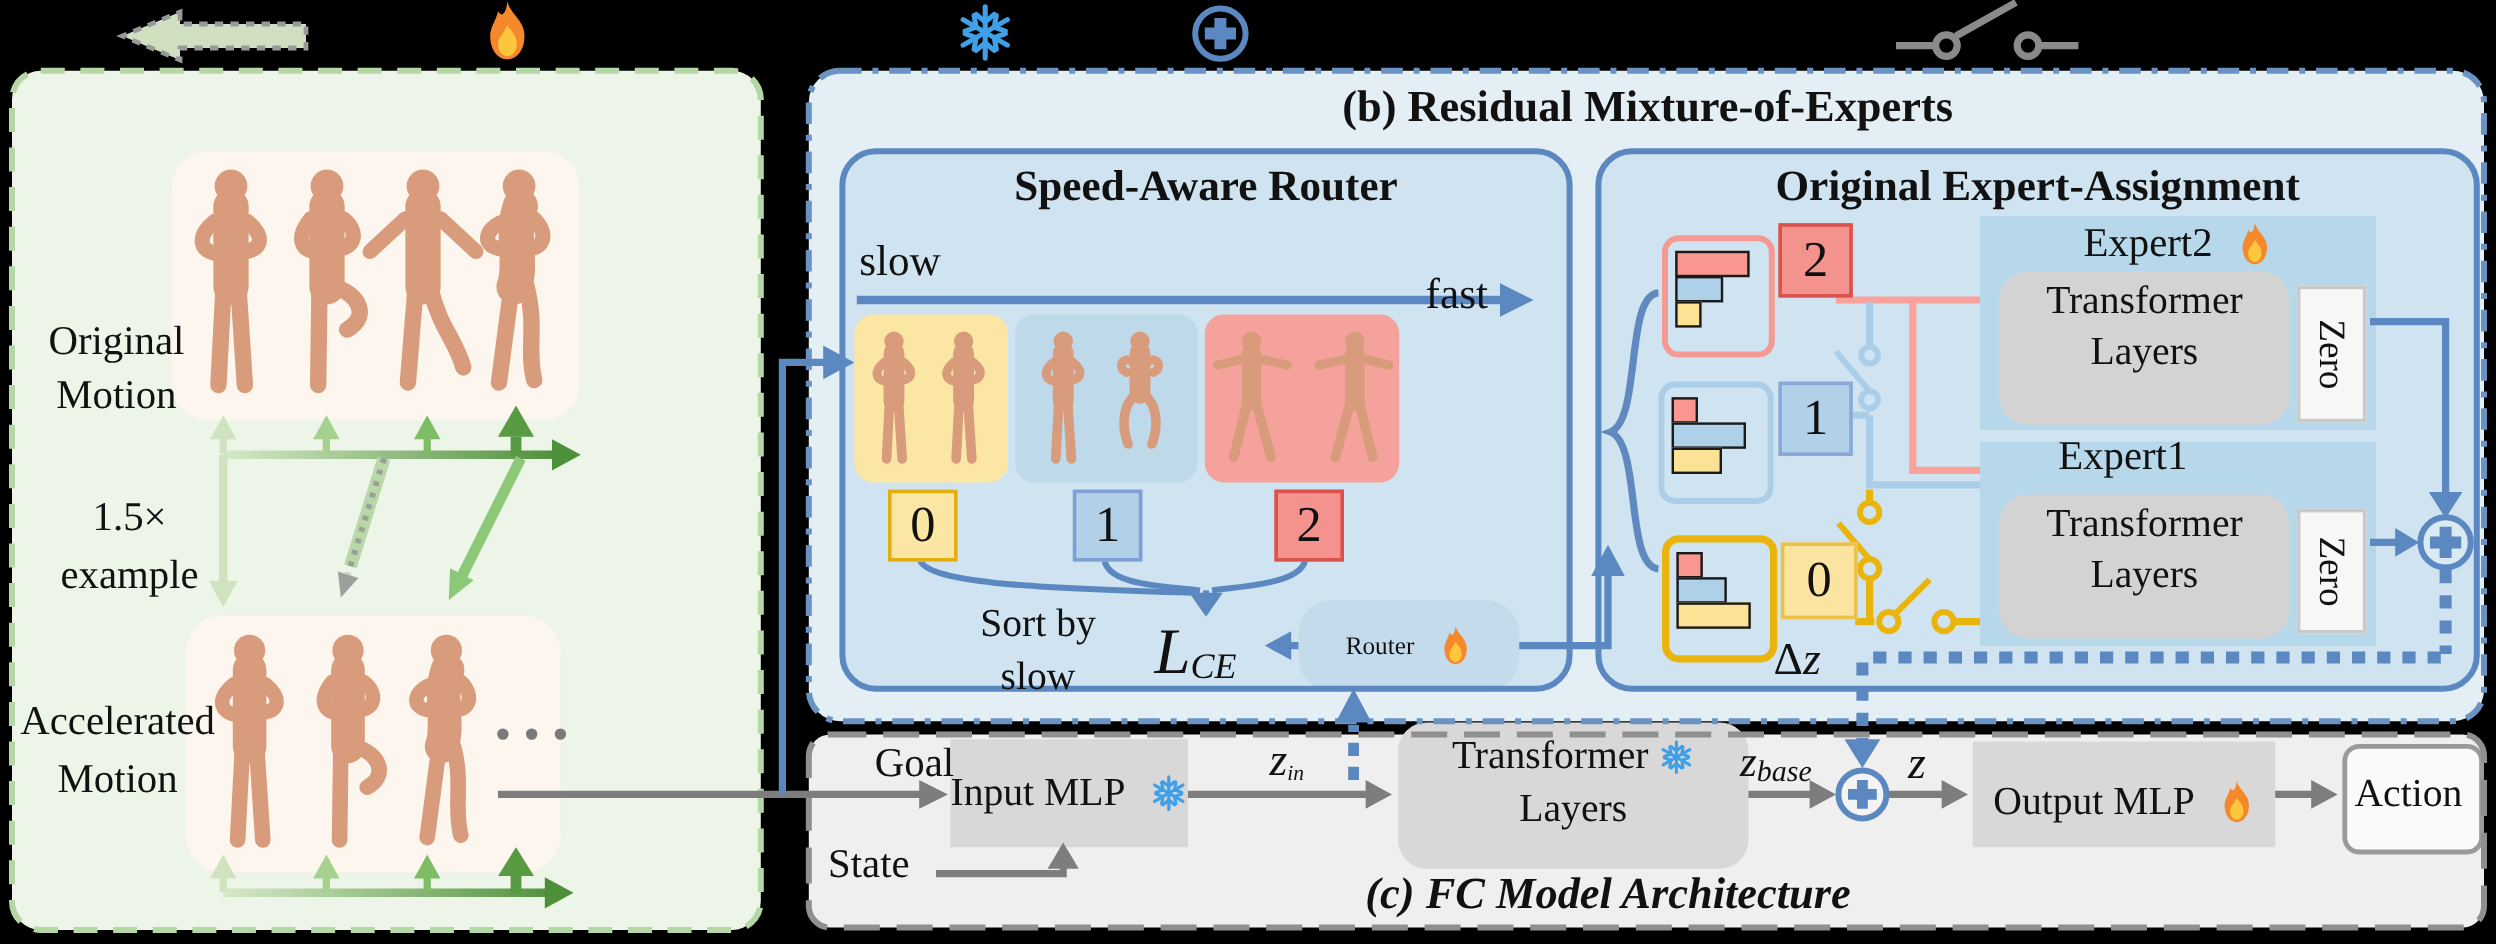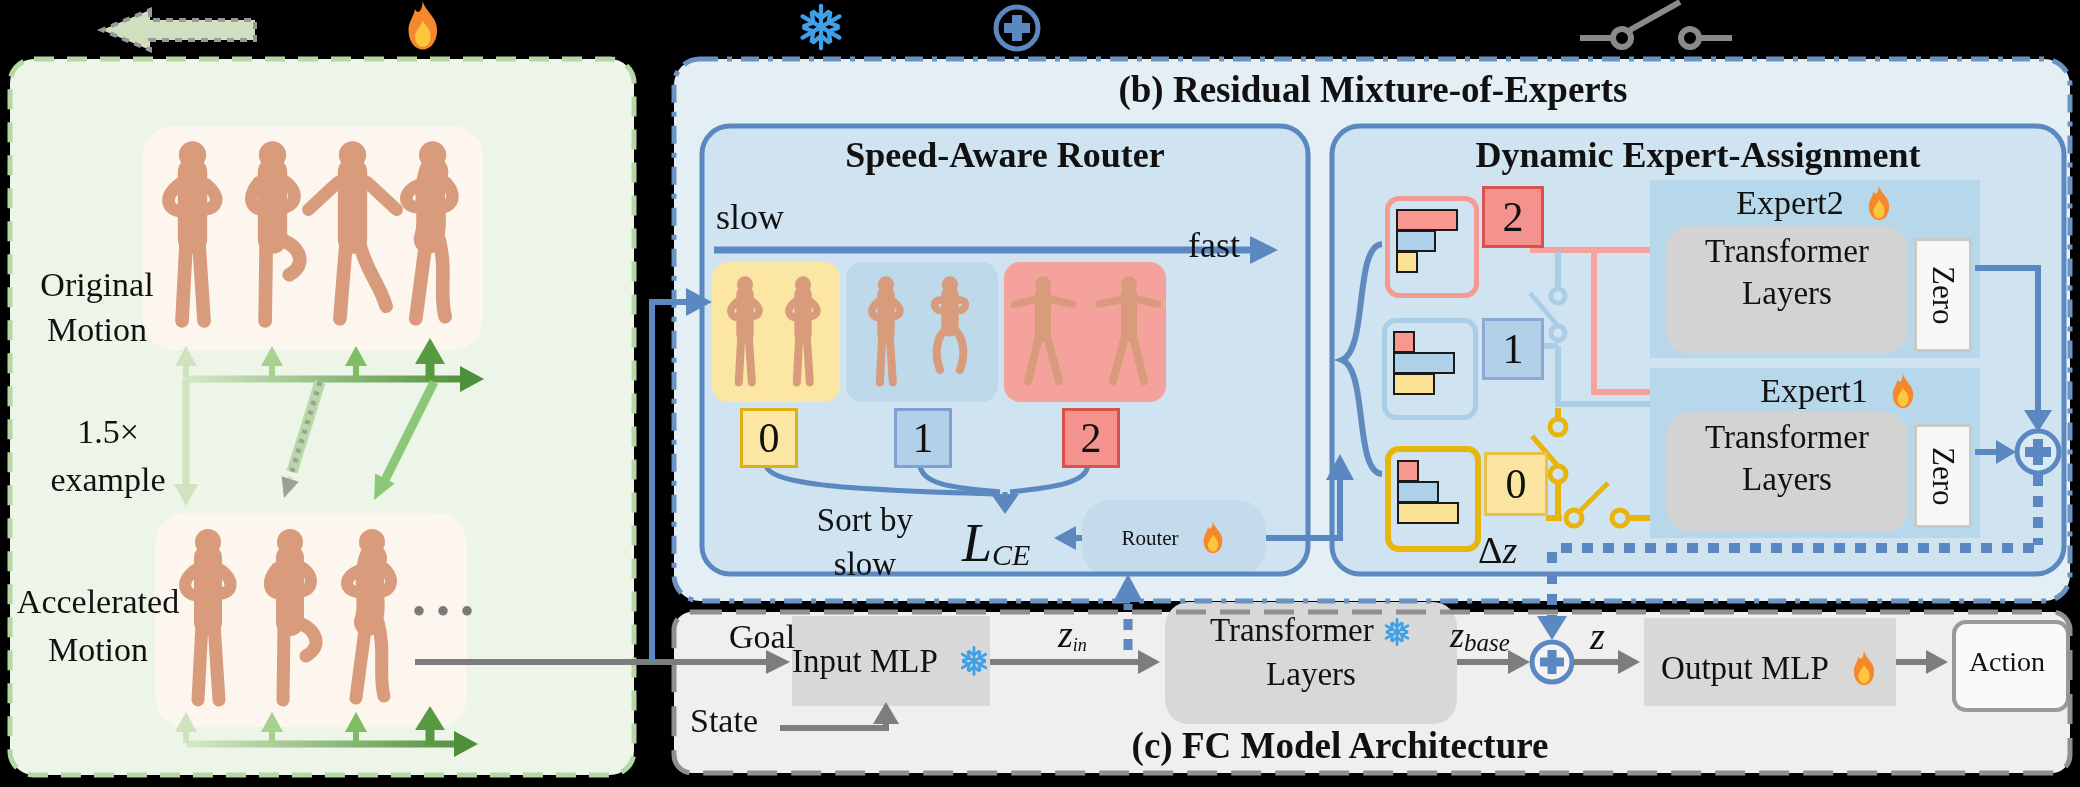--- a/index.html
+++ b/index.html
@@ -324,21 +324,21 @@
   <div class="txt" style="left:962px;top:512px;font-style:italic;">
     <span style="font-size:54px;">L</span><sub class="mi" style="font-size:30px;">CE</sub>
   </div>
   <div class="txt flex" style="left:1082px;top:500px;width:184px;height:76px;">
     <span style="font-size:21px;">Router</span>
     <svg class="ic" width="28" height="34" viewBox="0 0 32 40">
         <use href="#flame"></use>
       </svg>
   </div>
 
-  <div class="txt ctr bold" style="left:1362px;top:134px;width:672px;font-size:36px;">Dynamic Expert-Assignment</div>
+  <div class="txt ctr bold" style="left:1362px;top:134px;width:672px;font-size:36px;">Original Expert-Assignment</div>
 
   <div class="txt" style="left:1385px;top:196px;width:84px;height:92px;border:5px solid #f49a93;border-radius:14px;">
     <div class="bar r" style="width: 62px;"></div>
     <div class="bar b" style="width: 40px;"></div>
     <div class="bar y" style="width: 22px;"></div>
   </div>
   <div class="sq" style="left:1482px;top:186px;width:56px;height:56px;background:#f4938d;border:3px solid #d9534c;">
     <span>2</span>
     </div>
 
@@ -367,21 +367,21 @@
       </svg>
   </div>
   <div class="txt ctr" style="left:1666px;top:230px;width:242px;font-size:33px;line-height:42px;">
     <div>Transformer</div>
     <div>Layers</div>
   </div>
   <div class="txt flex vert" style="left:1914px;top:238px;width:58px;height:114px;background:#f7f7f7;border:3px solid #c9c9c9;box-sizing:border-box;font-size:31px;">
     <span>Zero</span>
     </div>
 
-  <div class="txt flex" style="left:1674px;top:372px;width:330px;height:38px;">
+  <div class="txt flex" style="left:1604px;top:372px;width:330px;height:38px;flex-direction:column;">
     <span style="font-size:34px;">Expert1</span>
     <svg class="ic" width="30" height="37" viewBox="0 0 32 40">
         <use href="#flame"></use>
       </svg>
   </div>
   <div class="txt ctr" style="left:1666px;top:416px;width:242px;font-size:33px;line-height:42px;">
     <div>Transformer</div>
     <div>Layers</div>
   </div>
   <div class="txt flex vert" style="left:1914px;top:424px;width:58px;height:104px;background:#f7f7f7;border:3px solid #c9c9c9;box-sizing:border-box;font-size:31px;">
@@ -414,17 +414,17 @@
     <span style="font-size:36px;">z</span><sub class="mi" style="font-size:25px;">base</sub>
   </div>
   <div class="txt" style="left:1590px;top:614px;font-size:38px;font-style:italic;">z</div>
   <div class="txt flex" style="left:1644px;top:618px;width:252px;height:100px;gap:20px;">
     <span style="font-size:33px;">Output MLP</span>
     <svg class="ic" width="30" height="37" viewBox="0 0 32 40">
         <use href="#flame"></use>
       </svg>
   </div>
   <div class="txt flex" style="left:1952px;top:620px;width:110px;height:84px;">
-    <span style="font-size:28px;">Action</span>
-    </div>
-  <div class="txt ctr bold" style="left:990px;top:724px;width:700px;font-size:37px;">(c) FC Model Architecture</div>
+    <span style="font-size:33px;">Action</span>
+    </div>
+  <div class="txt ctr bold" style="left:990px;top:724px;width:700px;font-size:37px;font-style:italic;">(c) FC Model Architecture</div>
 
 </div>
 
 </body></html>

